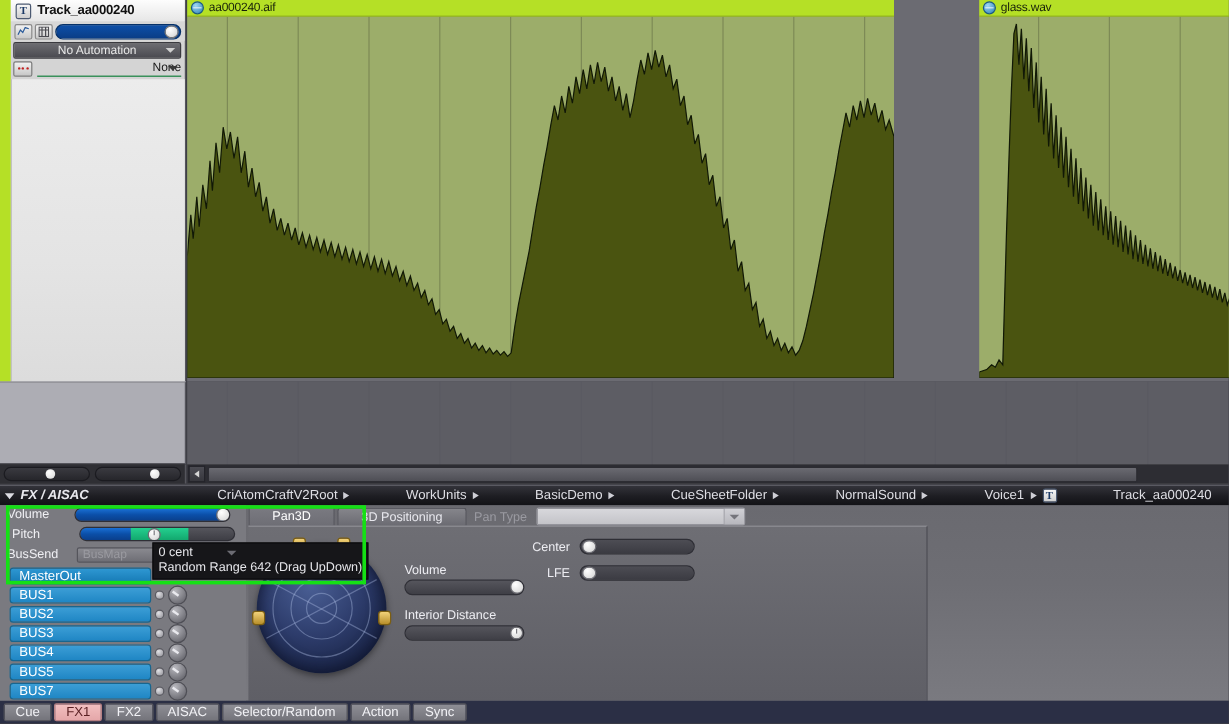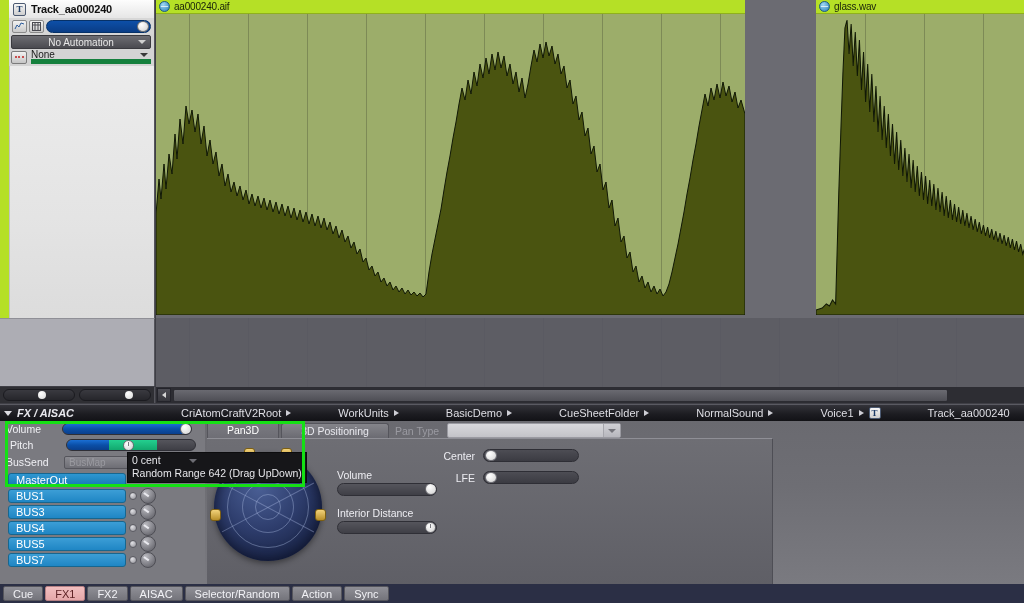--- a/index.html
+++ b/index.html
@@ -78,23 +78,23 @@
   }
   .dots-icon {
     width: 16px; height: 13px; border-radius: 2px;
     background: linear-gradient(180deg,#f2f2f2,#c6c6c6);
     border: 1px solid #7c7c7c;
     display: flex; align-items: center; justify-content: center; gap: 1.5px;
   }
   .dots-icon i { width: 2px; height: 2px; border-radius: 50%; background: #c02020; display: block; }
   .none-combo {
     flex: 1; height: 14px; background: #d4d4d4;
-    border-bottom: 5px solid #15803d;
+    border-bottom: 1px solid #15803d;
     position: relative;
-    display: flex; align-items: center; justify-content: flex-start;
+    display: flex; align-items: center; justify-content: flex-end;
     color: #1b1b1b; font-size: 10px;
   }
   .none-combo .caret { position: absolute; right: 3px; border-top-color: #3a3a3a; }
 
   .track-body {
     position: absolute; left: 9px; top: 66px; right: 0; bottom: 0;
     background: linear-gradient(180deg,#ececec 0%, #e4e4e4 60%, #dcdcdc 100%);
     border-left: 1px solid #c2c2c2;
   }
 
@@ -605,20 +605,25 @@
       <div class="bus-list">
         <div class="bus-row">
           <span class="bus-chip sel">MasterOut</span>
         </div>
         <div class="bus-row">
           <span class="bus-chip">BUS1</span>
           <span class="bus-dot"></span>
           <span class="bus-knob"></span>
         </div>
         <div class="bus-row">
+          <span class="bus-chip">BUS2</span>
+          <span class="bus-dot"></span>
+          <span class="bus-knob"></span>
+        </div>
+        <div class="bus-row">
           <span class="bus-chip">BUS3</span>
           <span class="bus-dot"></span>
           <span class="bus-knob"></span>
         </div>
         <div class="bus-row">
           <span class="bus-chip">BUS4</span>
           <span class="bus-dot"></span>
           <span class="bus-knob"></span>
         </div>
         <div class="bus-row">

